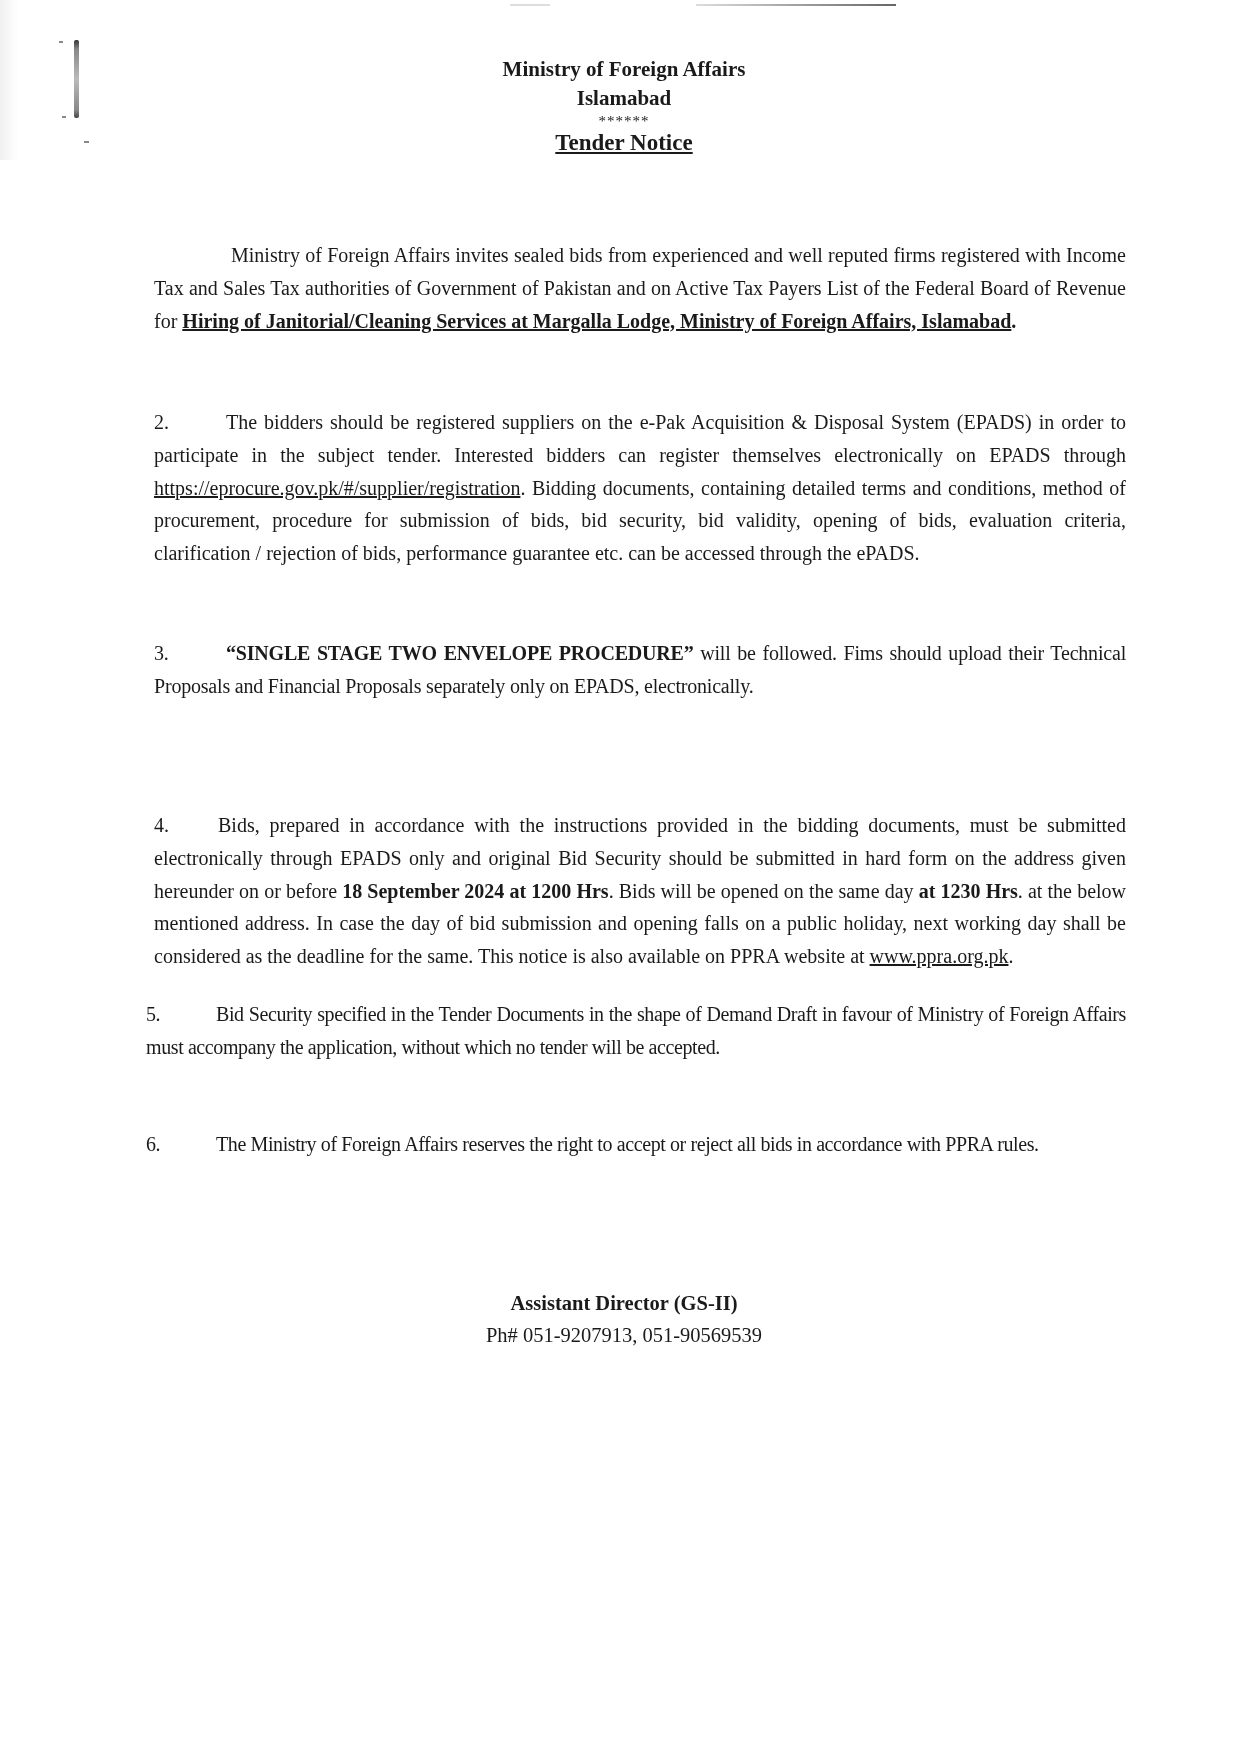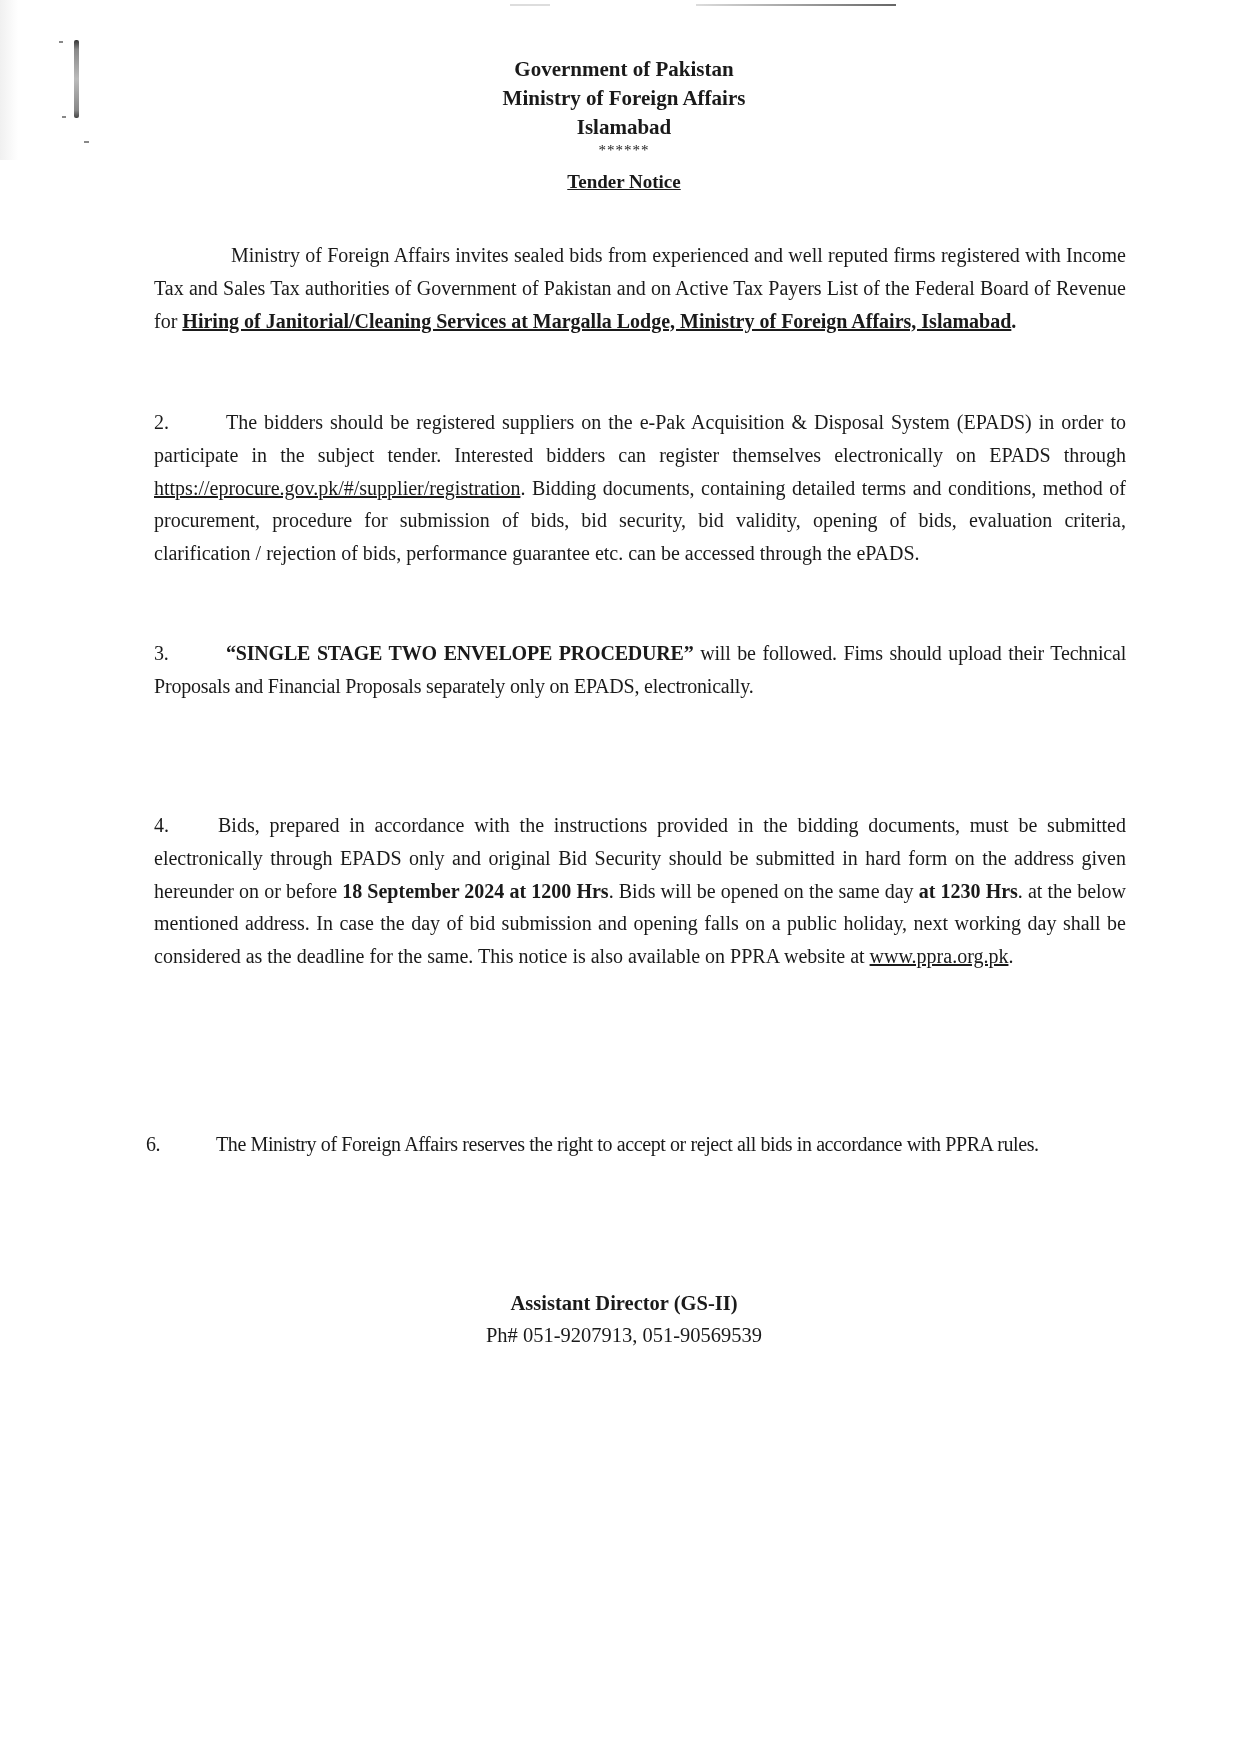--- a/index.html
+++ b/index.html
@@ -5,21 +5,21 @@
     html, body { margin: 0; padding: 0; background: #ffffff; }
     body { width: 1248px; height: 1755px; position: relative; overflow: hidden; font-family: "Liberation Serif", serif; color: #1a1a1a; }
     .page { position: absolute; left: 0; top: 0; width: 1248px; height: 1755px; background: #ffffff; }
     .left-shade { position: absolute; left: 0; top: 0; width: 18px; height: 160px; background: linear-gradient(to right, #f0f0f0, #ffffff); }
     .staple { position: absolute; left: 74px; top: 40px; width: 5px; height: 78px; background: linear-gradient(to bottom, #333 0, #888 12%, #bbb 50%, #888 90%, #444 100%); border-radius: 2px; }
     .speck { position: absolute; background: #888; height: 2px; }
     .top-line { position: absolute; top: 4px; height: 2px; background: linear-gradient(to right, #ddd, #666); }
     .header { position: absolute; left: 0; width: 1248px; top: 55px; text-align: center; }
     .header .hline { font-weight: bold; font-size: 21px; line-height: 29px; }
     .header .stars { font-size: 15px; line-height: 14px; letter-spacing: 1px; margin-top: 1px; }
-    .header .title { font-weight: bold; font-size: 19px; line-height: 29px; text-decoration: underline; margin-top: 10px; }
+    .header .title { font-weight: bold; font-size: 23px; line-height: 29px; text-decoration: underline; }
     .body-text { position: absolute; left: 154px; width: 972px; font-size: 20px; line-height: 32.8px; text-align: justify; }
     .para { margin: 0; }
     .para .num { display: inline-block; width: 72px; }
     .indent { display: inline-block; width: 77px; }
     .b { font-weight: bold; }
     .u { text-decoration: underline; }
     .p1 { top: 239px; }
     .p2 { top: 406px; }
     .p3 { top: 637px; letter-spacing: -0.2px; }
     .p4 { top: 769px; margin-top: 40px; }
@@ -36,21 +36,20 @@
 
   <div class="left-shade"></div>
   <div class="staple"></div>
   <div class="speck" style="left:59px;top:41px;width:4px;"></div>
   <div class="speck" style="left:62px;top:116px;width:4px;"></div>
   <div class="speck" style="left:84px;top:141px;width:5px;"></div>
   <div class="top-line" style="left:510px;width:40px;background:#ddd;"></div>
   <div class="top-line" style="left:696px;width:200px;"></div>
 
   <div class="header">
-    <div class="hline">Government of Pakistan</div>
     <div class="hline">Ministry of Foreign Affairs</div>
     <div class="hline">Islamabad</div>
     <div class="stars">******</div>
     <div class="title">Tender Notice</div>
   </div>
 
   <div class="body-text p1">
     <p class="para"><span class="indent"></span><span>Ministry of Foreign Affairs invites sealed bids from experienced and well reputed firms registered with Income Tax and Sales Tax authorities of Government of Pakistan and on Active Tax Payers List of the Federal Board of Revenue for </span><span class="b u">Hiring of Janitorial/Cleaning Services at Margalla Lodge, Ministry of Foreign Affairs, Islamabad</span><span class="b">.</span></p>
   </div>
 
@@ -59,20 +58,23 @@
   </div>
 
   <div class="body-text p3">
     <p class="para"><span class="num">3.</span><span class="b">“SINGLE STAGE TWO ENVELOPE PROCEDURE”</span><span> will be followed. Fims should upload their Technical Proposals and Financial Proposals separately only on EPADS, electronically.</span></p>
   </div>
 
   <div class="body-text p4">
     <p class="para"><span class="num" style="width:64px">4.</span><span>Bids, prepared in accordance with the instructions provided in the bidding documents, must be submitted electronically through EPADS only and original Bid Security should be submitted in hard form on the address given hereunder on or before </span><span class="b">18 September 2024 at 1200 Hrs</span><span>. Bids will be opened on the same day </span><span class="b">at </span><span class="b">1230 Hrs</span><span>. at the below mentioned address. In case the day of bid submission and opening falls on a public holiday, next working day shall be considered as the deadline for the same. This notice is also available on PPRA website at </span><span class="u">www.ppra.org.pk</span><span>.</span></p>
   </div>
 
+  <div class="body-text p5">
+    <p class="para"><span class="num" style="width:70px">5.</span><span>Bid Security specified in the Tender Documents in the shape of Demand Draft in favour of Ministry of Foreign Affairs must accompany the application, without which no tender will be accepted.</span></p>
+  </div>
 
   <div class="body-text p6">
     <p class="para"><span class="num" style="width:70px">6.</span><span>The Ministry of Foreign Affairs reserves the right to accept or reject all bids in accordance with PPRA rules.</span></p>
   </div>
 
   <div class="signature">
     <div class="sig-title">Assistant Director (GS-II)</div>
     <div>Ph# 051-9207913, 051-90569539</div>
   </div>
 

